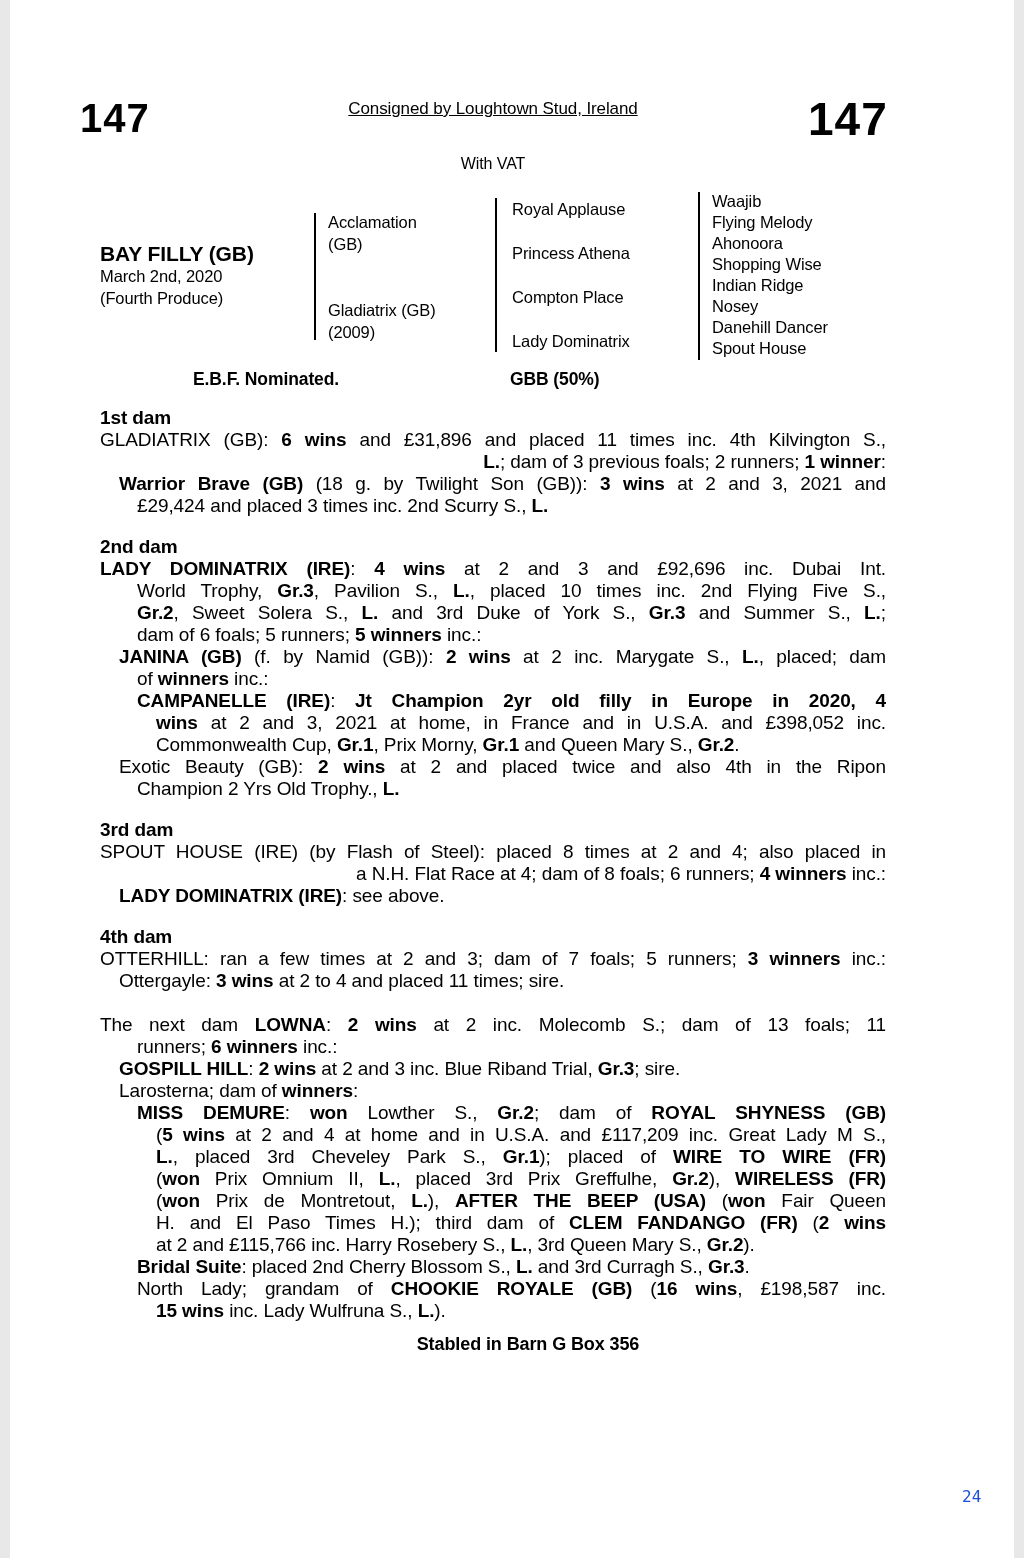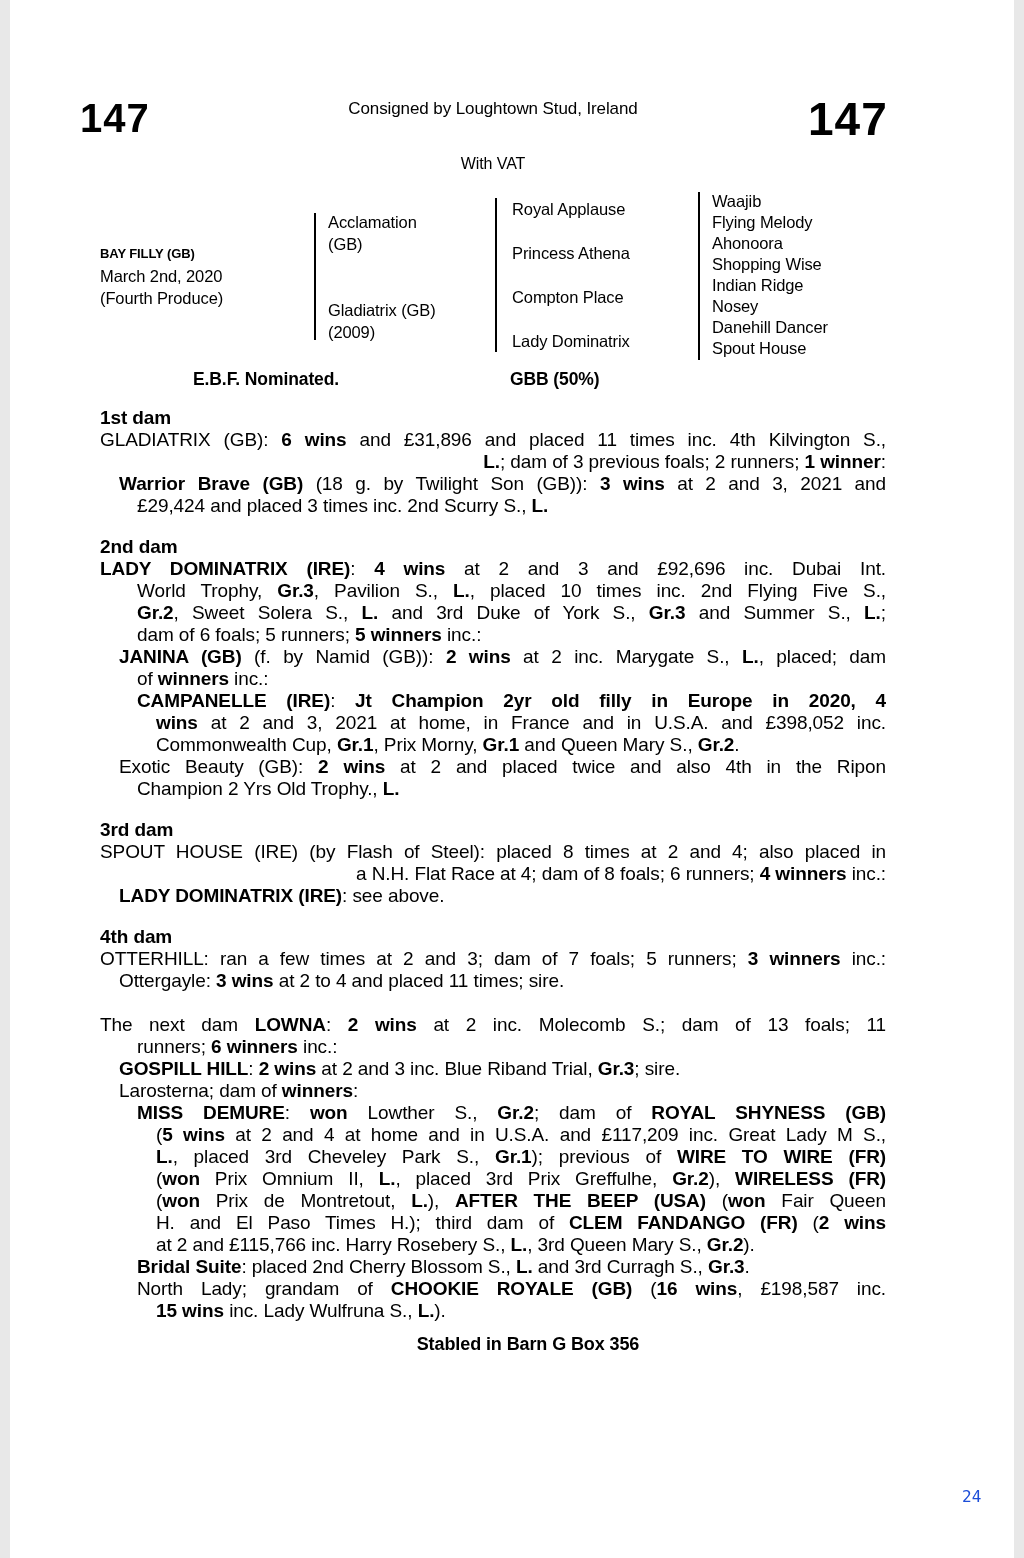--- a/index.html
+++ b/index.html
@@ -5,25 +5,25 @@
   * { margin:0; padding:0; box-sizing:border-box; }
   html,body { background:#e8e8e8; }
   .page {
     position:relative; width:1004px; height:1558px; background:#ffffff;
     font-family:"Liberation Sans","DejaVu Sans",sans-serif; color:#000;
     letter-spacing:-0.1px; margin:0 auto; overflow:hidden;
   }
   .abs { position:absolute; }
   .lot-left  { left:70px; top:96px;  font-size:40px; font-weight:bold; letter-spacing:1px; }
   .lot-right { left:798px; top:92px; font-size:46px; font-weight:bold; letter-spacing:1px; }
-  .consignor { left:90px; top:99px; width:786px; text-align:center; font-size:17px; }
+  .consignor { left:90px; top:99px; width:786px; text-align:center; font-size:17px;text-decoration:underline; }
   .vat { top:155px; left:90px; width:786px; text-align:center; font-size:16px; }
   
   .subject { left:90px; top:243px; font-size:16.5px; line-height:22px; }
-  .subject .nm { font-weight:bold; font-size:13px; }
+  .subject .nm { font-weight:bold; font-size:21px; }
   .vbar { width:2px; background:#000; }
   .bar1 { left:304px; top:213px; height:127px; }
   .bar2 { left:485px; top:198px; height:154px; }
   .bar3 { left:688px; top:192px; height:168px; }
   .sire { left:318px; top:211px; font-size:16.5px; line-height:22px; }
   .damp { left:318px; top:299px; font-size:16.5px; line-height:22px; }
   .g2 { left:502px; font-size:16.5px; line-height:21px; }
   .g3 { left:702px; top:191px; font-size:16.5px; line-height:21px; }
   .noms { left:90px; top:369px; width:786px; height:22px; font-weight:bold; font-size:17.5px; }
   .ebf { position:absolute; left:93px; top:0; }
@@ -128,21 +128,21 @@
         <div class="line i0 jl"><span>OTTERHILL: ran a few times at 2 and 3; dam of 7 foals; 5 runners; </span><b>3 winners</b><span> inc.:</span></div>
         <div class="line i1 ll"><span>Ottergayle: </span><b>3 wins</b><span> at 2 to 4 and placed 11 times; sire.</span></div>
       </div>
       <div class="section sec-gap">
         <div class="line i0 jl"><span>The next dam </span><b>LOWNA</b><span>: </span><b>2 wins</b><span> at 2 inc. Molecomb S.; dam of 13 foals; 11</span></div>
         <div class="line i3 ll"><span>runners; </span><b>6 winners</b><span> inc.:</span></div>
         <div class="line i1 ll"><b>GOSPILL HILL</b><span>: </span><b>2 wins</b><span> at 2 and 3 inc. Blue Riband Trial, </span><b>Gr.3</b><span>; sire.</span></div>
         <div class="line i1 ll"><span>Larosterna; dam of </span><b>winners</b><span>:</span></div>
         <div class="line i3 jl"><b>MISS DEMURE</b><span>: </span><b>won</b><span> Lowther S., </span><b>Gr.2</b><span>; dam of </span><b>ROYAL SHYNESS (GB)</b></div>
         <div class="line i4 jl"><span>(</span><b>5 wins</b><span> at 2 and 4 at home and in U.S.A. and £117,209 inc. Great Lady M S.,</span></div>
-        <div class="line i4 jl"><b>L.</b><span>, placed 3rd Cheveley Park S., </span><b>Gr.1</b><span>); previous of </span><b>WIRE TO WIRE (FR)</b></div>
+        <div class="line i4 jl"><b>L.</b><span>, placed 3rd Cheveley Park S., </span><b>Gr.1</b><span>); placed of </span><b>WIRE TO WIRE (FR)</b></div>
         <div class="line i4 jl"><span>(</span><b>won</b><span> Prix Omnium II, </span><b>L.</b><span>, placed 3rd Prix Greffulhe, </span><b>Gr.2</b><span>), </span><b>WIRELESS (FR)</b></div>
         <div class="line i4 jl"><span>(</span><b>won</b><span> Prix de Montretout, </span><b>L.</b><span>), </span><b>AFTER THE BEEP (USA)</b><span> (</span><b>won</b><span> Fair Queen</span></div>
         <div class="line i4 jl"><span>H. and El Paso Times H.); third dam of </span><b>CLEM FANDANGO (FR)</b><span> (</span><b>2 wins</b></div>
         <div class="line i4 ll"><span>at 2 and £115,766 inc. Harry Rosebery S., </span><b>L.</b><span>, 3rd Queen Mary S., </span><b>Gr.2</b><span>).</span></div>
         <div class="line i3 ll"><b>Bridal Suite</b><span>: placed 2nd Cherry Blossom S., </span><b>L.</b><span> and 3rd Curragh S., </span><b>Gr.3</b><span>.</span></div>
         <div class="line i3 jl"><span>North Lady; grandam of </span><b>CHOOKIE ROYALE (GB)</b><span> (</span><b>16 wins</b><span>, £198,587 inc.</span></div>
         <div class="line i4 ll"><b>15 wins</b><span> inc. Lady Wulfruna S., </span><b>L.</b><span>).</span></div>
       </div>
     </div>
 

